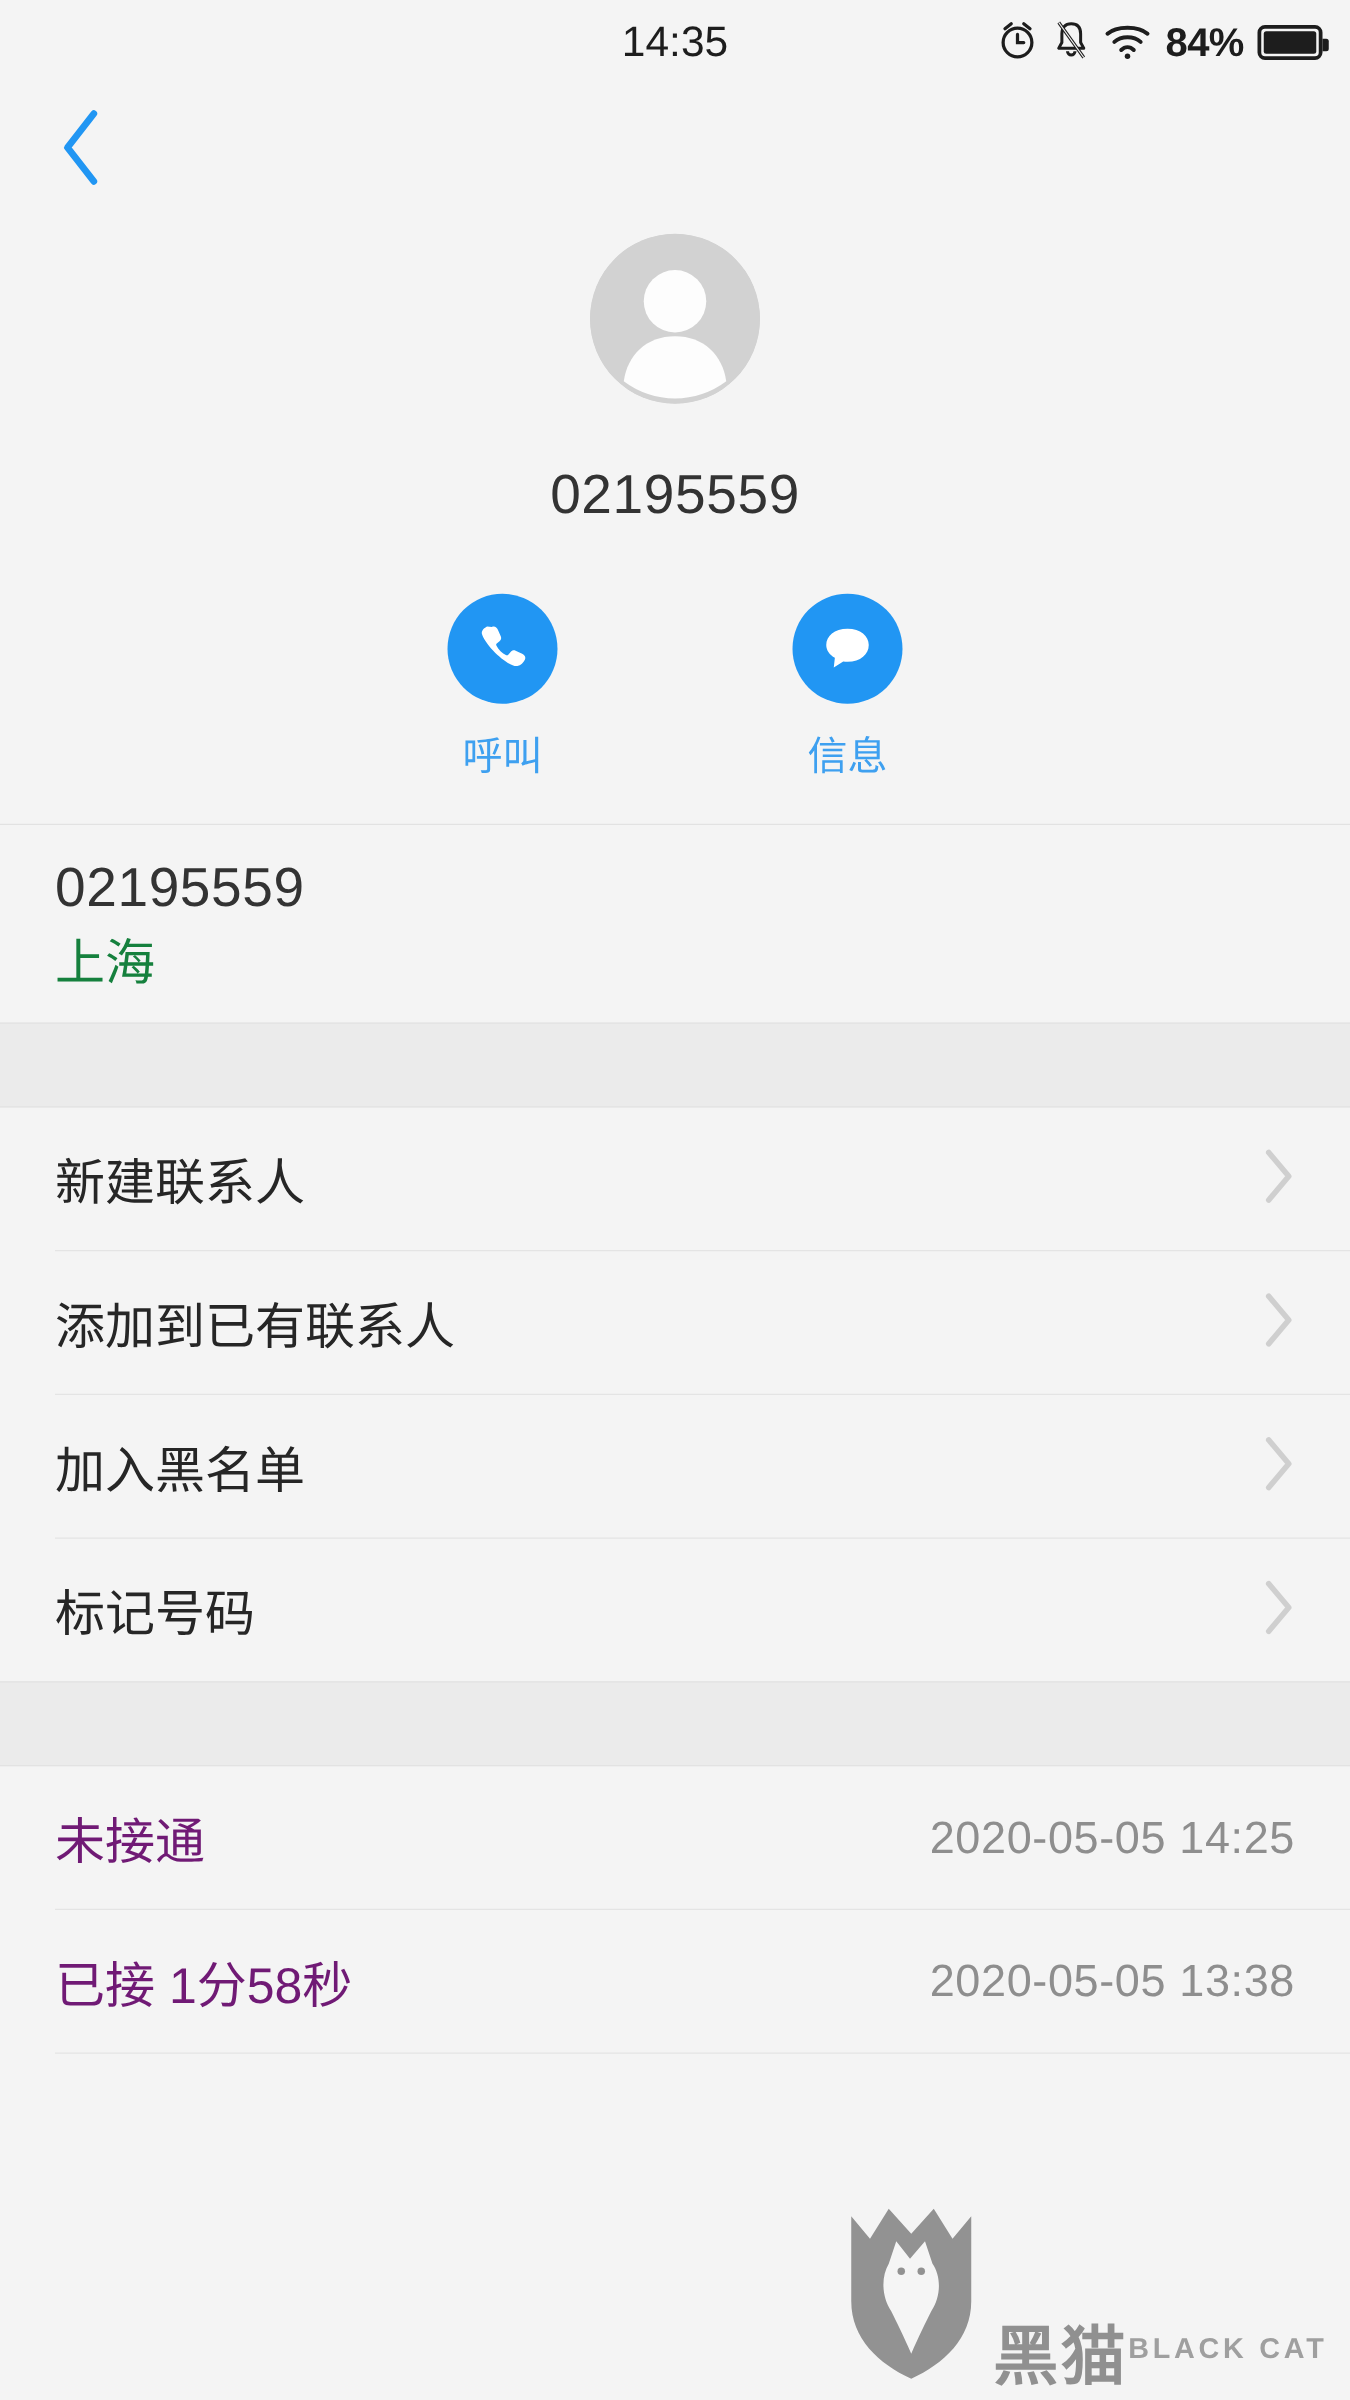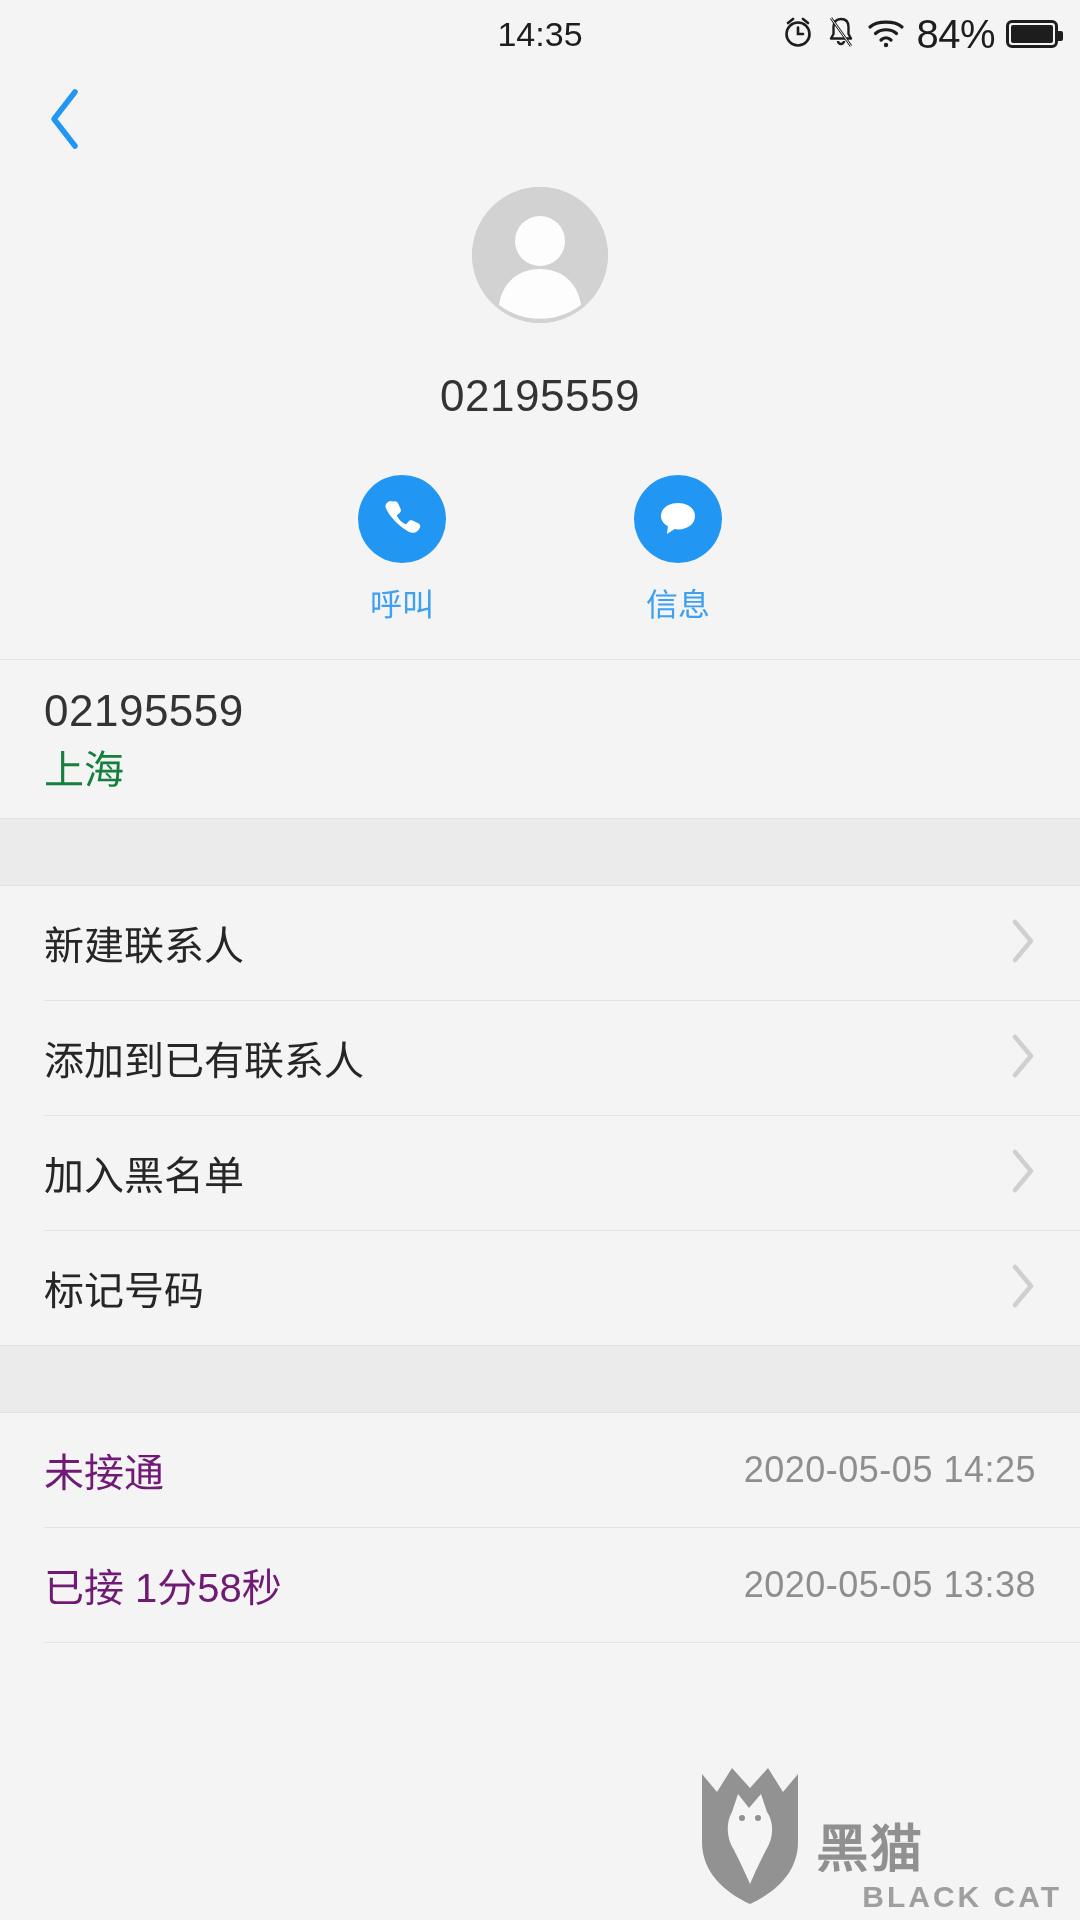--- a/index.html
+++ b/index.html
@@ -74,23 +74,24 @@
   }
   .sb-right {
     margin-left: auto;
     display: flex;
     align-items: center;
     gap: 11px;
     position: relative;
     z-index: 2;
   }
   .sb-batt-text {
-    font-size: 40px;
+    font-size: 32px;
     color: #1d1d1d;
     letter-spacing: -0.5px;
+    font-weight: bold;
   }
   .sb-batt {
     width: 52px;
     height: 28px;
     border: 3px solid #1d1d1d;
     border-radius: 6px;
     position: relative;
     box-sizing: border-box;
     padding: 2px;
   }
@@ -257,37 +258,36 @@
     right: 18px;
     bottom: 8px;
     display: flex;
     align-items: flex-end;
     gap: 8px;
     opacity: 0.82;
     pointer-events: none;
   }
   .wm-text {
     display: flex;
-    flex-direction: column;
+    flex-direction: row;
     align-items: flex-start;
     line-height: 1;
   }
   .wm-cn {
     font-size: 52px;
     font-weight: 700;
     color: #7b7b7b;
     letter-spacing: 2px;
   }
   .wm-en {
-    font-size: 30px;
+    font-size: 23px;
     font-weight: 700;
     color: #8d8d8d;
     letter-spacing: 3px;
     margin-top: 7px;
-    margin-left: 46px;
   }
 </style>
 </head>
 <body>
 
 <div class="statusbar">
 
   <div class="sb-center">14:35</div>
 
   <div class="sb-right">

